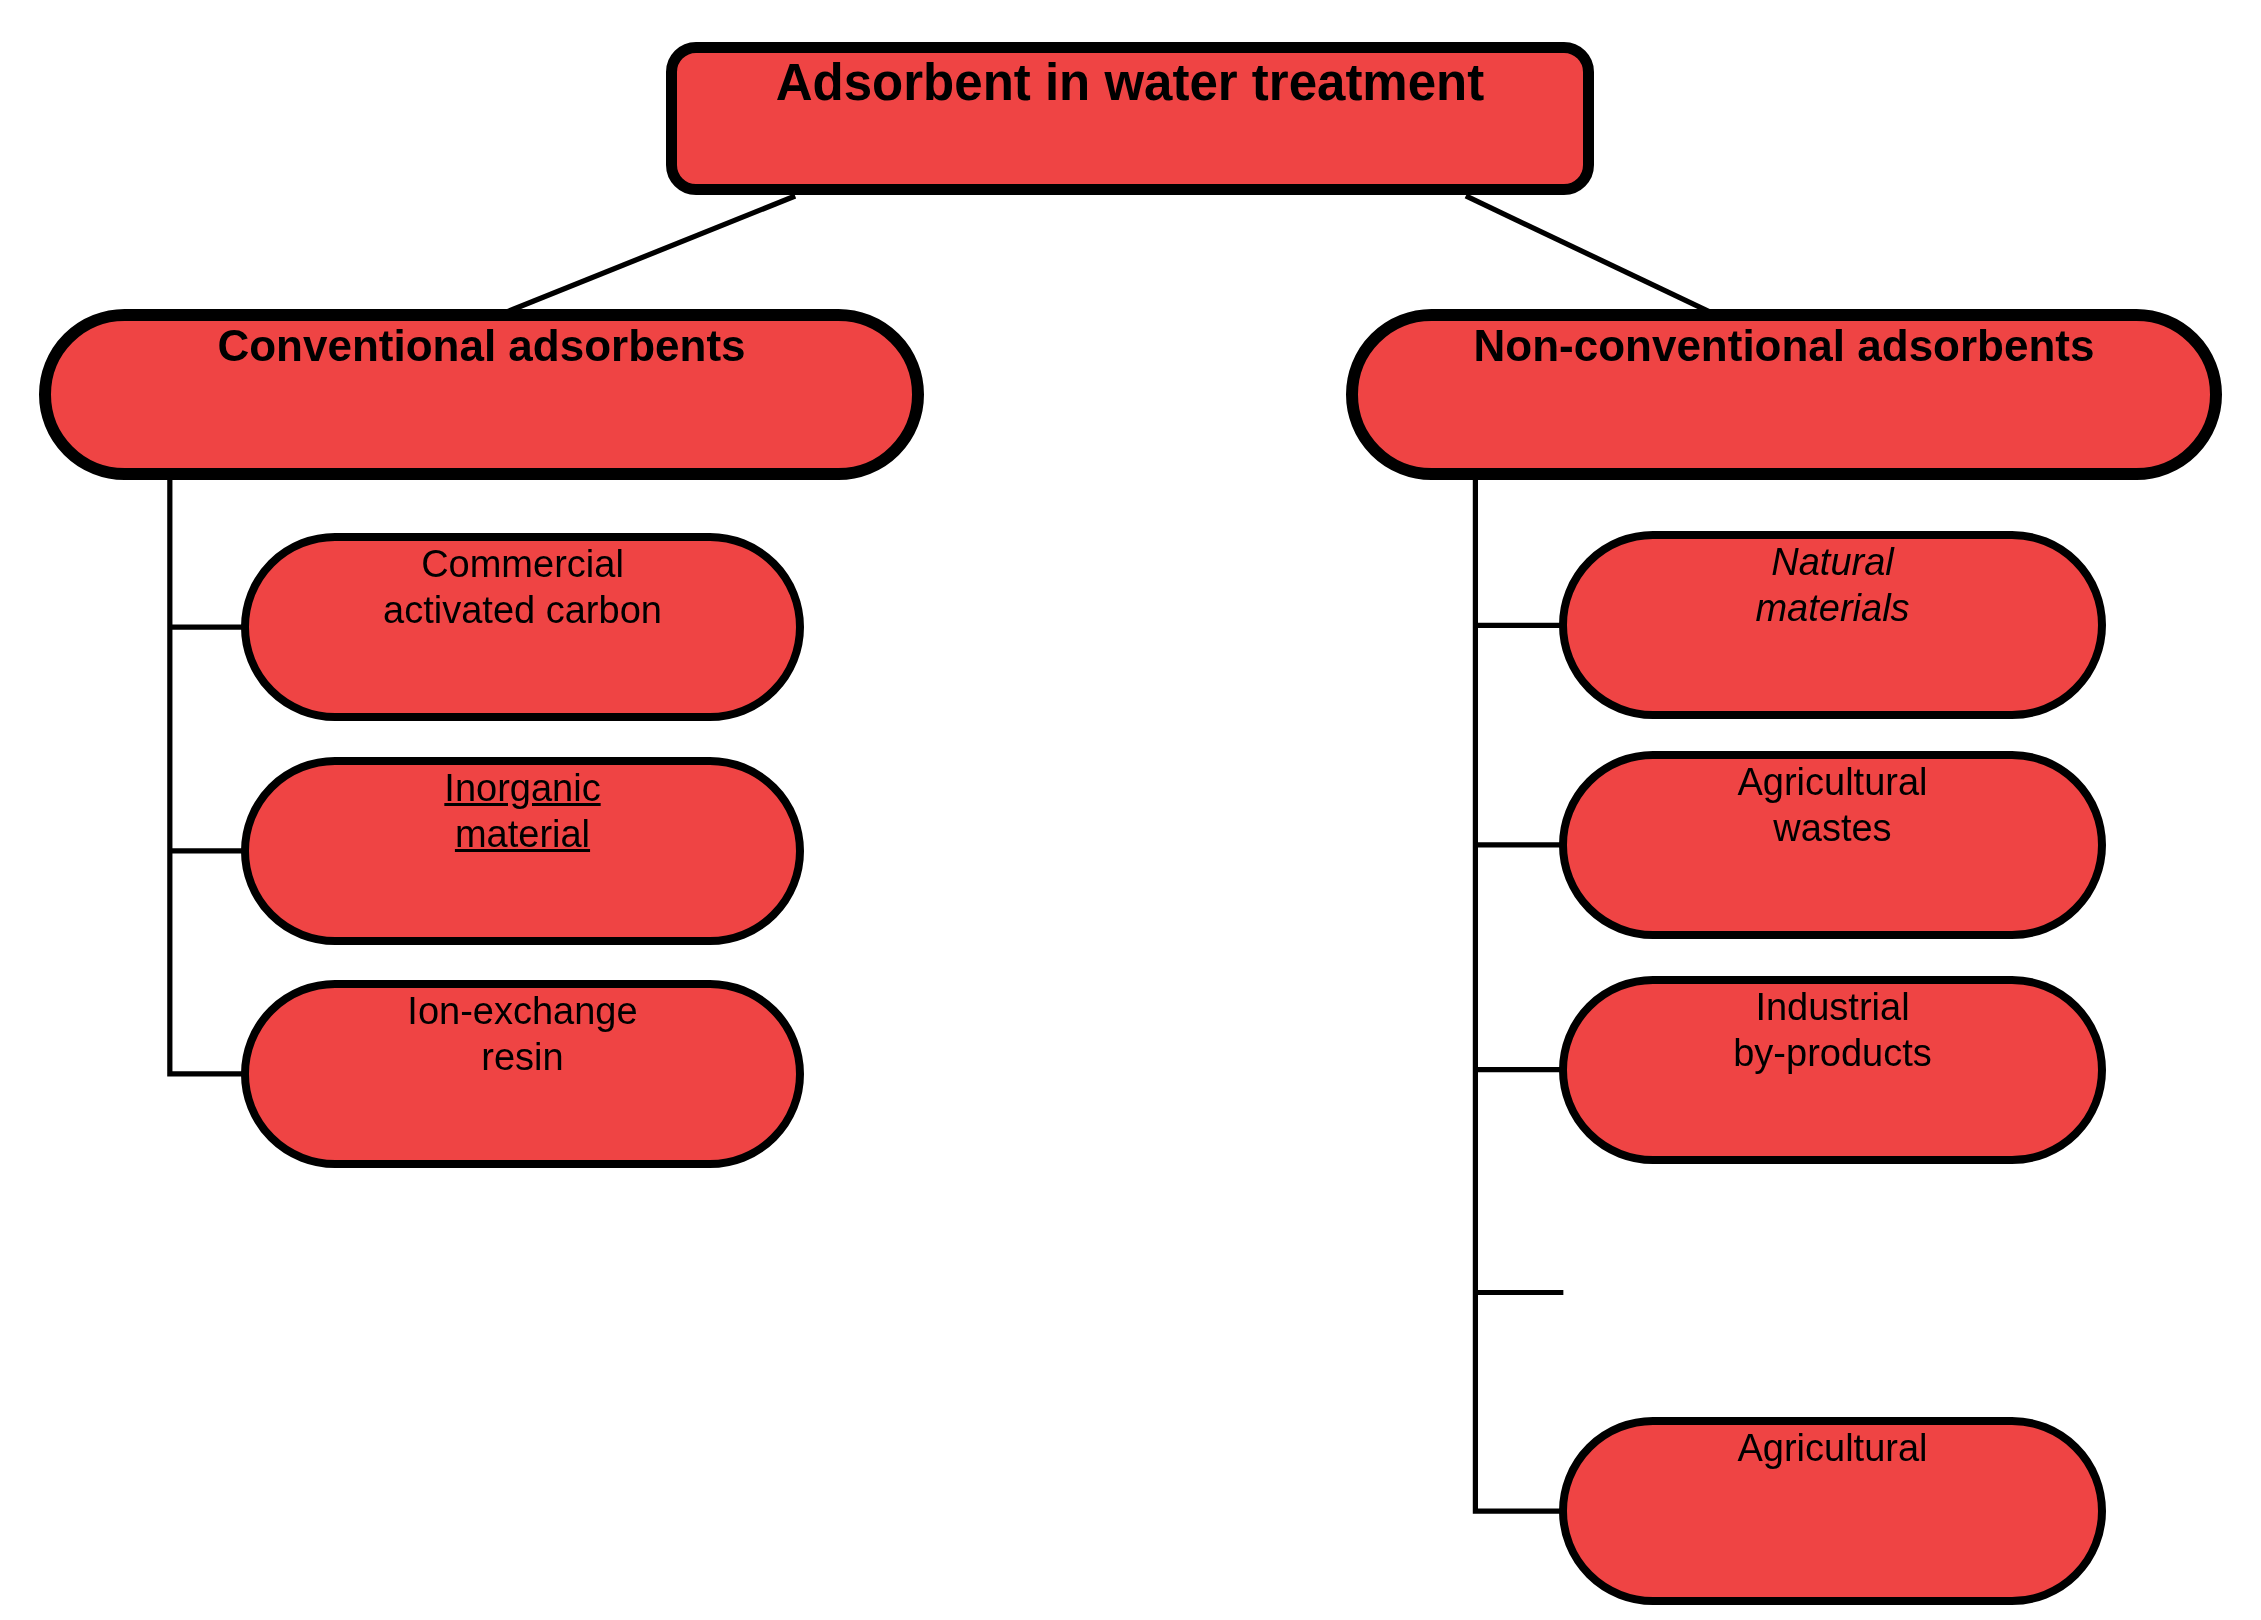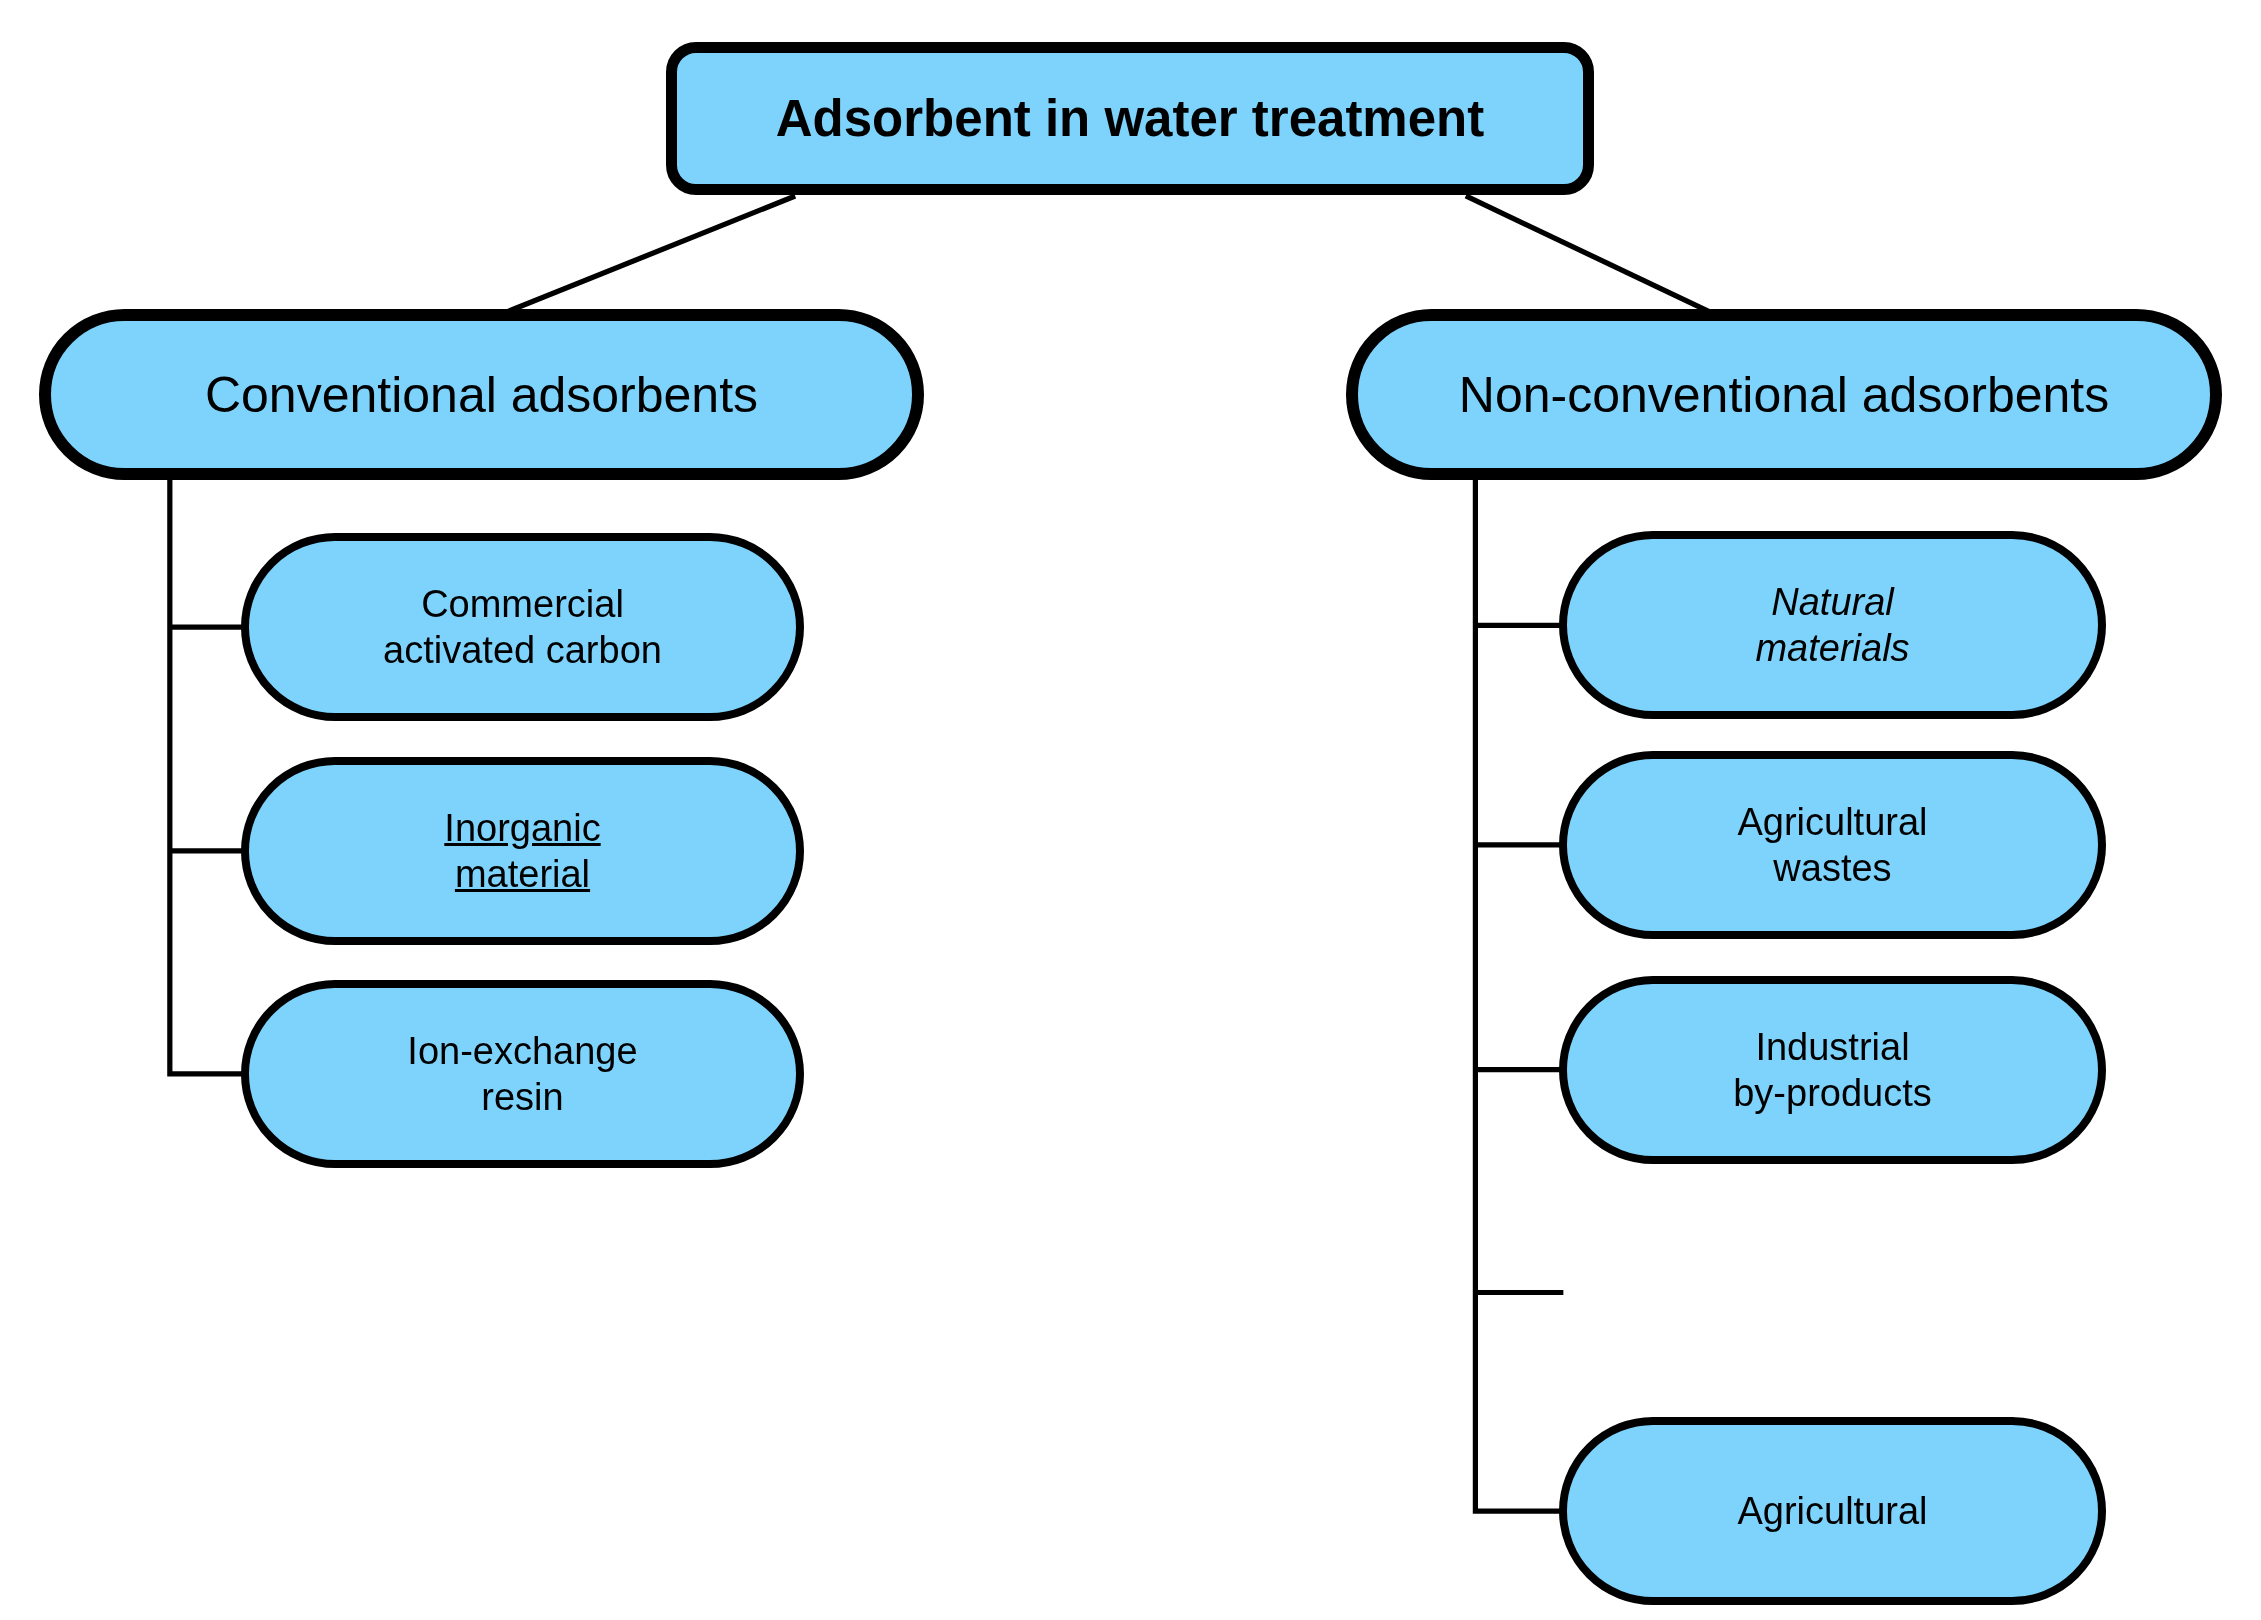--- a/index.html
+++ b/index.html
@@ -13,38 +13,39 @@
     overflow: hidden;
   }
   #connectors {
     position: absolute;
     left: 0; top: 0;
     width: 2261px; height: 1620px;
   }
   .node {
     position: absolute;
     display: flex;
-    align-items: center;
+    align-items: flex-start;
     justify-content: center;
     text-align: center;
-    background: #7dd3fc;
+    background: #ef4444;
     box-sizing: border-box;
   }
   .title-box {
     left: 666px; top: 42px;
     width: 928px; height: 153px;
     border: 11.3px solid #000000;
     border-radius: 30px;
     font-weight: bold;
     font-size: 51px;
   }
   .oval {
     border: 12.2px solid #000000;
     border-radius: 96px;
-    font-size: 50px;
+    font-size: 44px;
+    font-weight: bold;
   }
   .oval-left  { left: 39px;   top: 309px; width: 885px; height: 171px; }
   .oval-right { left: 1346px; top: 309px; width: 876px; height: 171px; }
   .leaf {
     border: 8.7px solid #000000;
     border-radius: 96px;
     font-size: 38px;
     line-height: 1.22;
     white-space: pre-line;
     padding: 0 17.4px;

